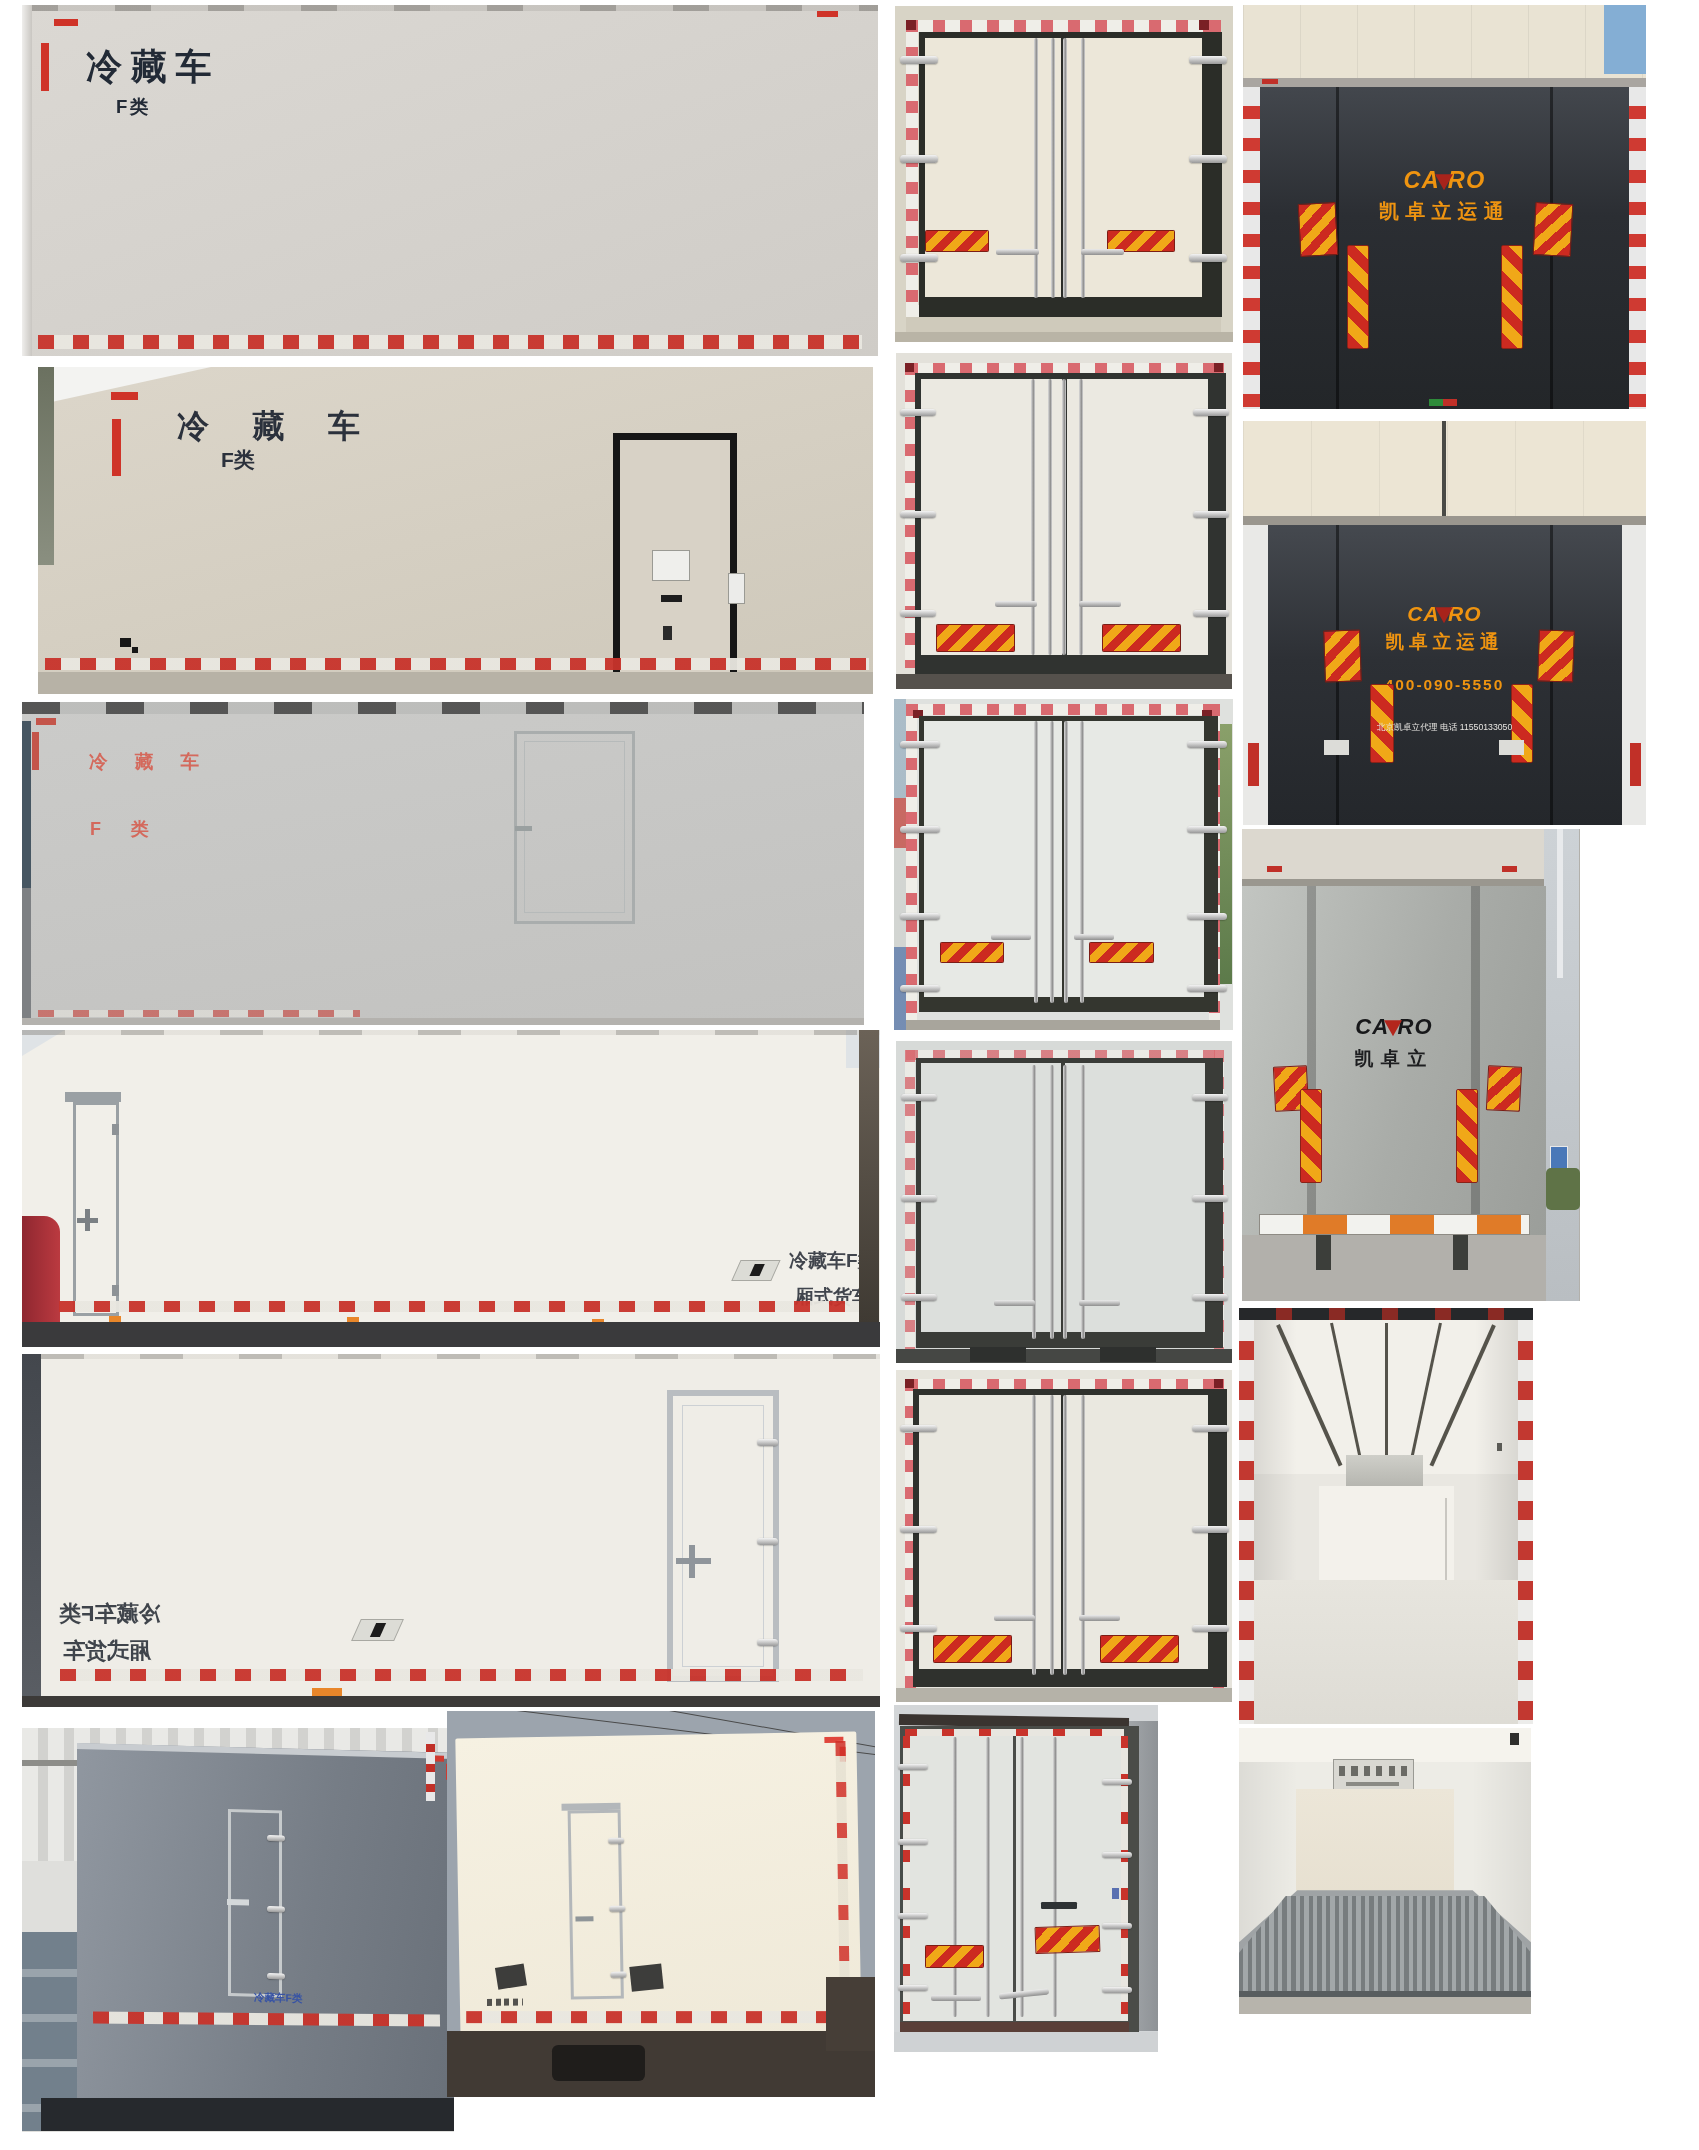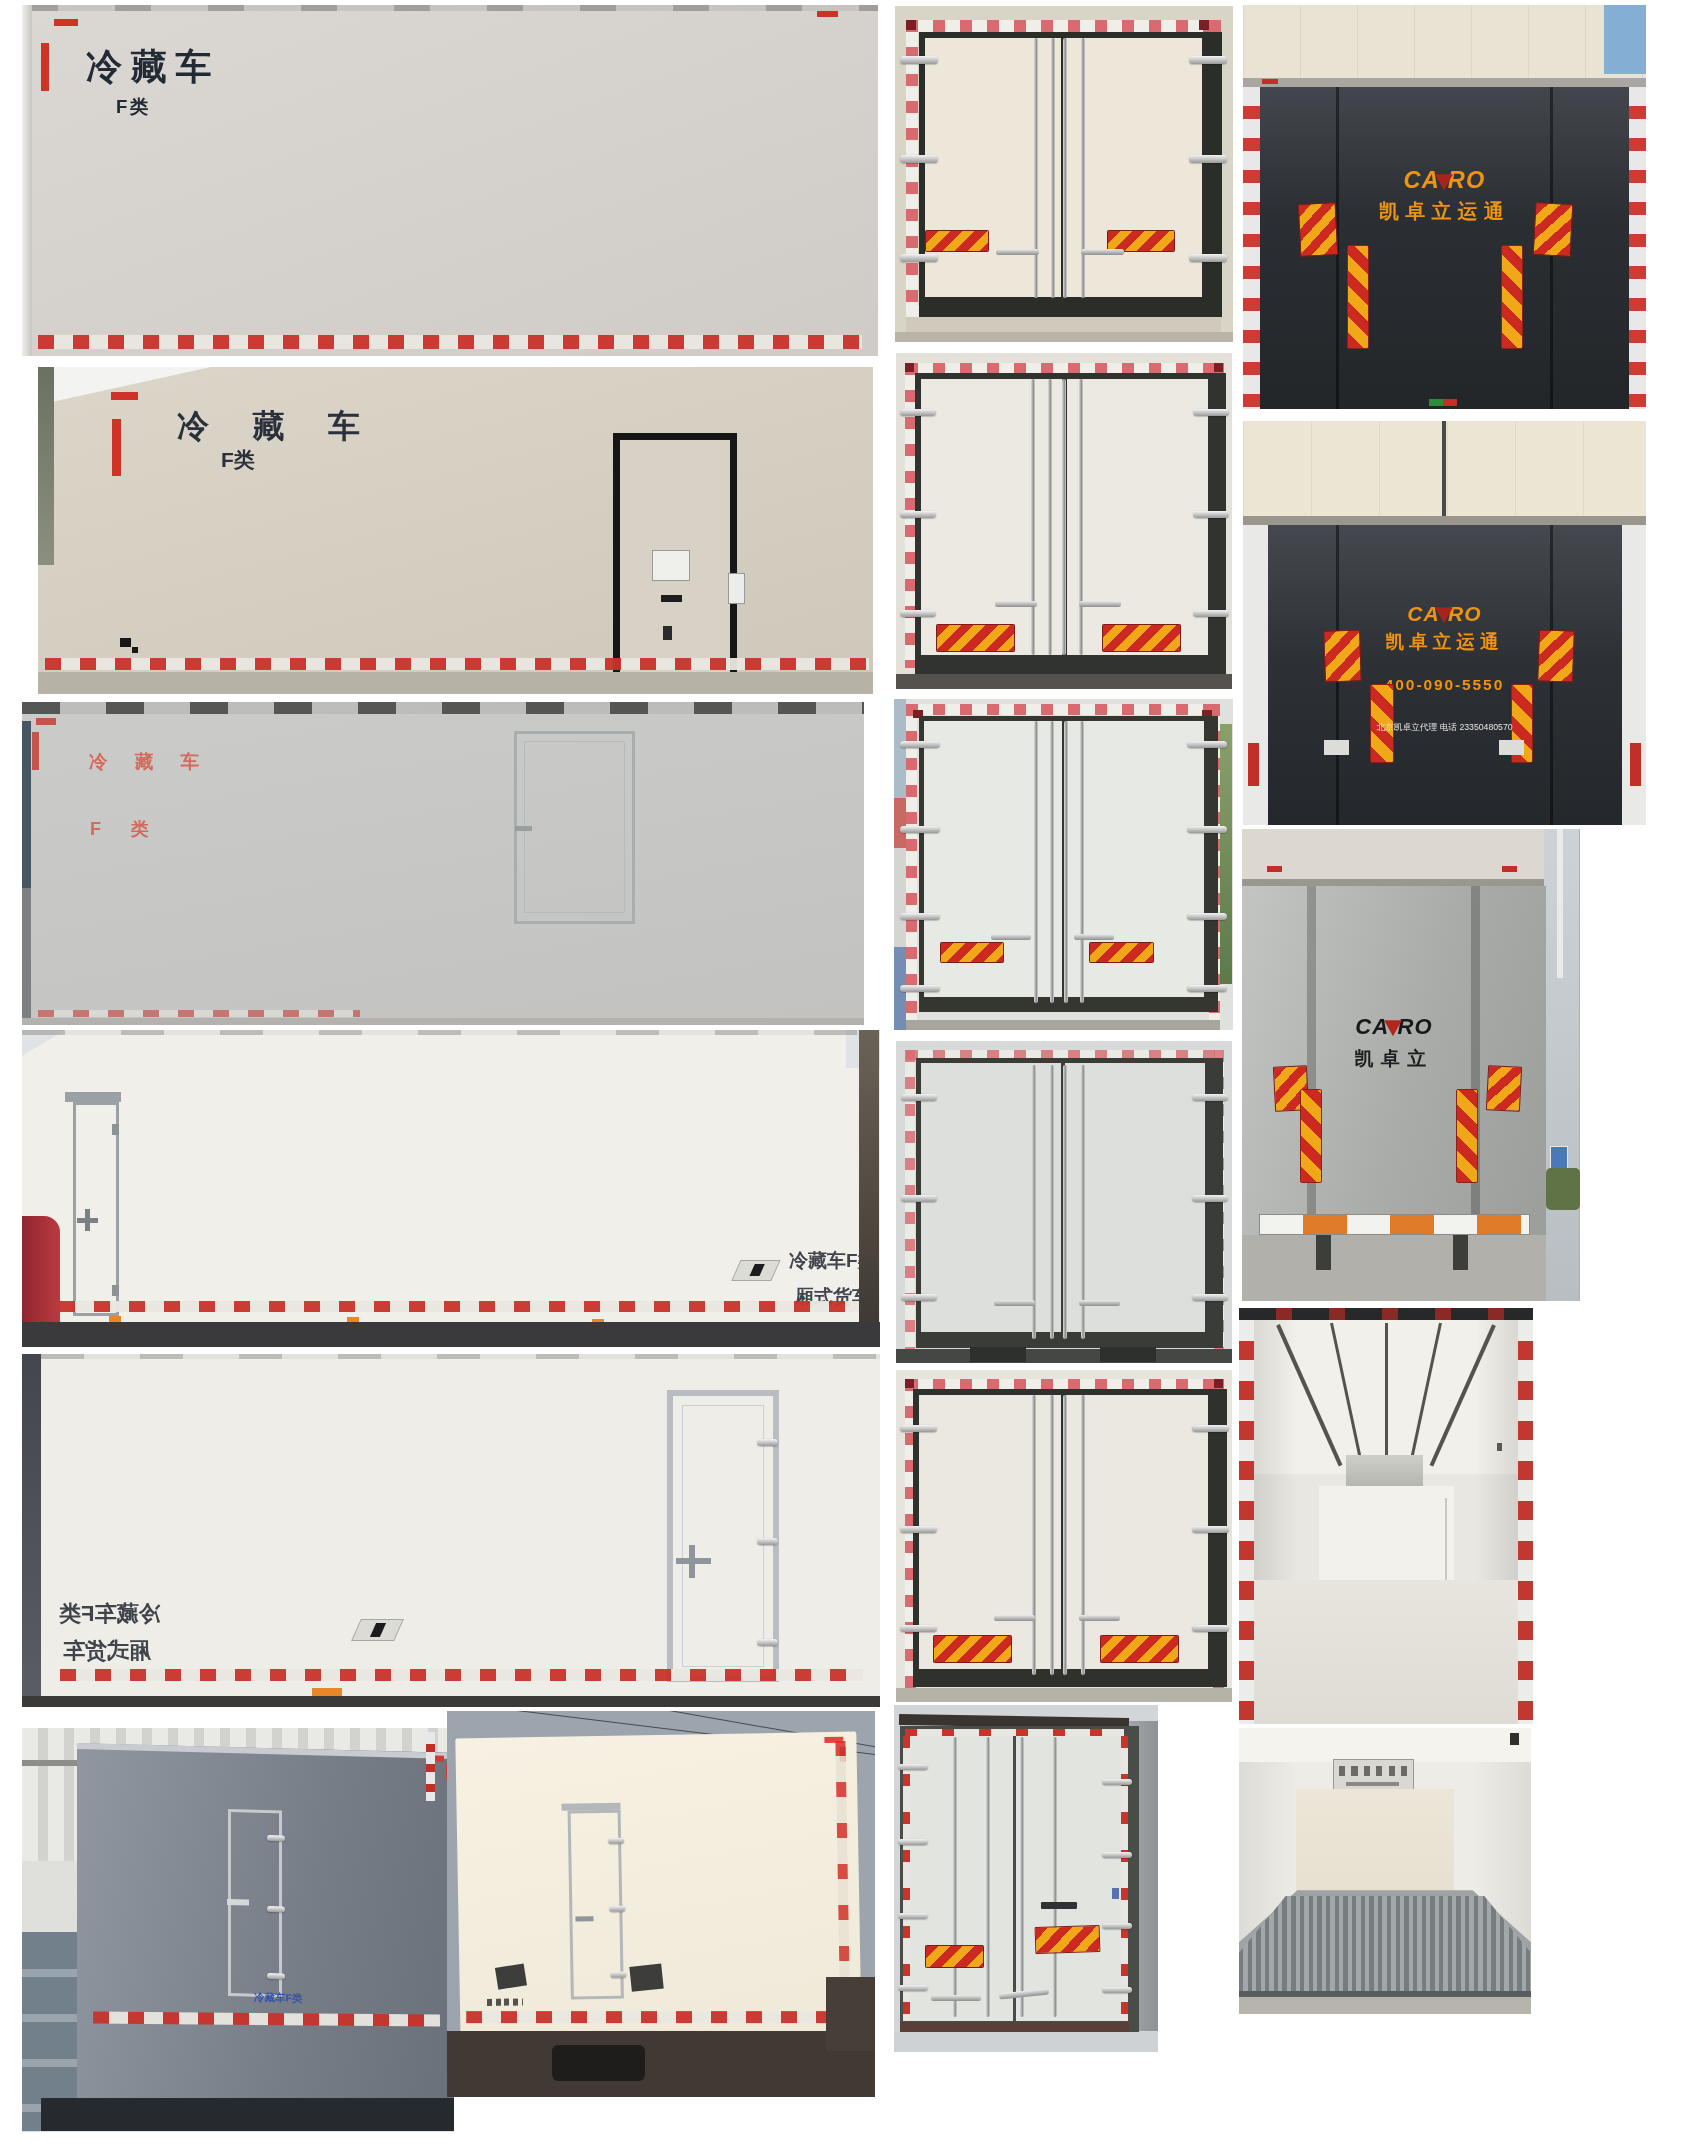--- a/index.html
+++ b/index.html
@@ -375,21 +375,21 @@
       <span>CA</span>
         <span class="tri" style="border-top-color:#a8231b;"></span>
         <span>RO</span>
     </div>
     <div class="t cjk" style="left:0;top:208px;width:403px;text-align:center;font-size:18.6px;letter-spacing:5px;color:#ef9410;">凯卓立运通</div>
     <div class="chev" style="left:81px;top:209px;width:35px;height:50px;transform:rotate(-2deg);"></div>
     <div class="chev" style="left:295px;top:209px;width:34px;height:50px;transform:rotate(2deg);"></div>
     <div class="t" style="left:0;top:255px;width:403px;text-align:center;font-size:15.5px;font-weight:bold;letter-spacing:1.9px;color:#ef9410;">400-090-5550</div>
     <div class="vbar" style="left:127px;top:263px;width:22px;height:77px;"></div>
     <div class="vbar" style="left:268px;top:263px;width:20.4px;height:77px;"></div>
-    <div class="t" style="left:0;top:301px;width:403px;text-align:center;font-size:8.7px;color:#e8e6e2;filter:blur(0.2px);">北京凯卓立代理 电话 23350480570</div>
+    <div class="t" style="left:0;top:301px;width:403px;text-align:center;font-size:8.7px;color:#e8e6e2;filter:blur(0.2px);">北京凯卓立代理 电话 11550133050</div>
     <div class="a" style="left:81px;top:319px;width:25px;height:15px;background:#dcdcd8;"></div>
     <div class="a" style="left:256px;top:319px;width:25px;height:15px;background:#dcdcd8;"></div>
   </div>
 
   <div class="ph" style="left:1242px;top:829px;width:338px;height:472px;background:#b2b0ab;">
     <div class="a" style="left:0;top:0;width:304px;height:57px;background:#dcd8cf;"></div>
     <div class="a" style="left:25px;top:37px;width:15px;height:5.6px;background:#c03028;"></div>
     <div class="a" style="left:260px;top:37px;width:15px;height:5.6px;background:#c03028;"></div>
     <div class="a" style="left:0;top:50px;width:304px;height:7.4px;background:#9a978f;"></div>
     <div class="a" style="left:302px;top:0;width:35px;height:472px;background:linear-gradient(180deg,#cdd2d6,#b9bec2);"></div>

